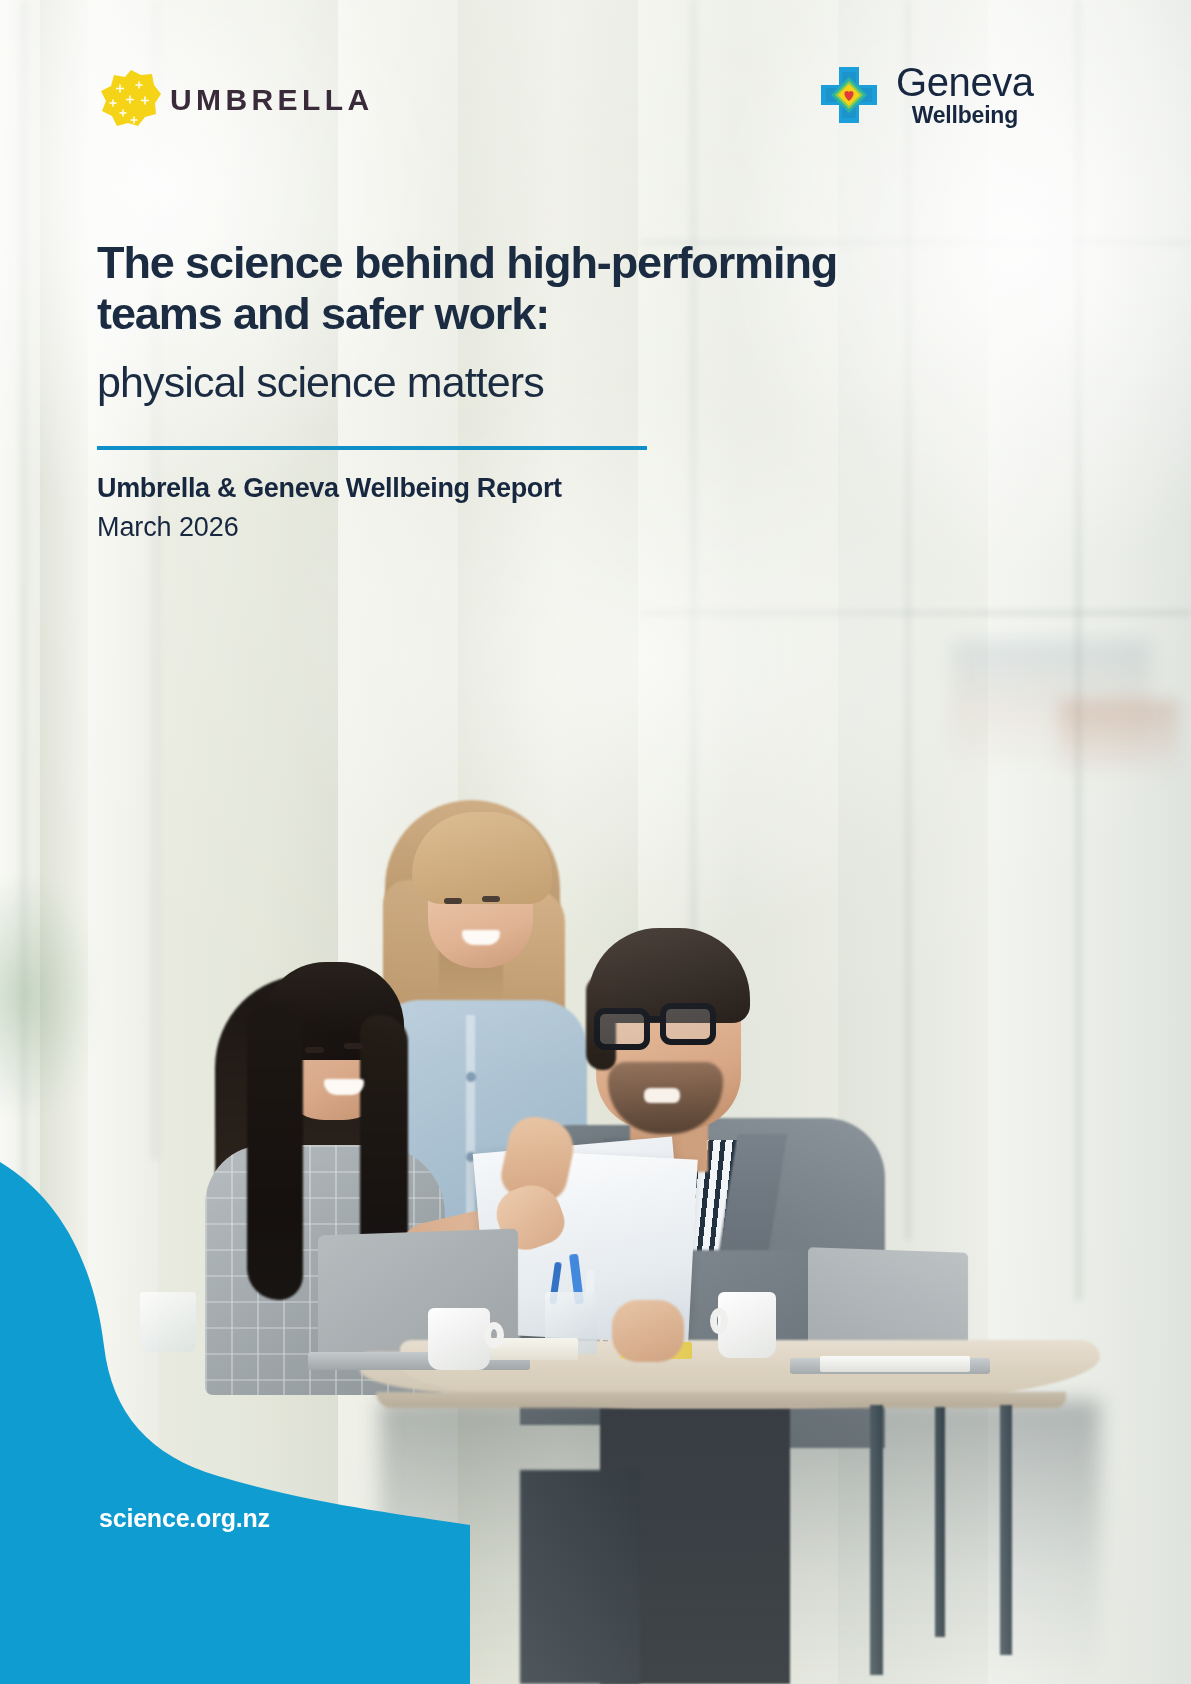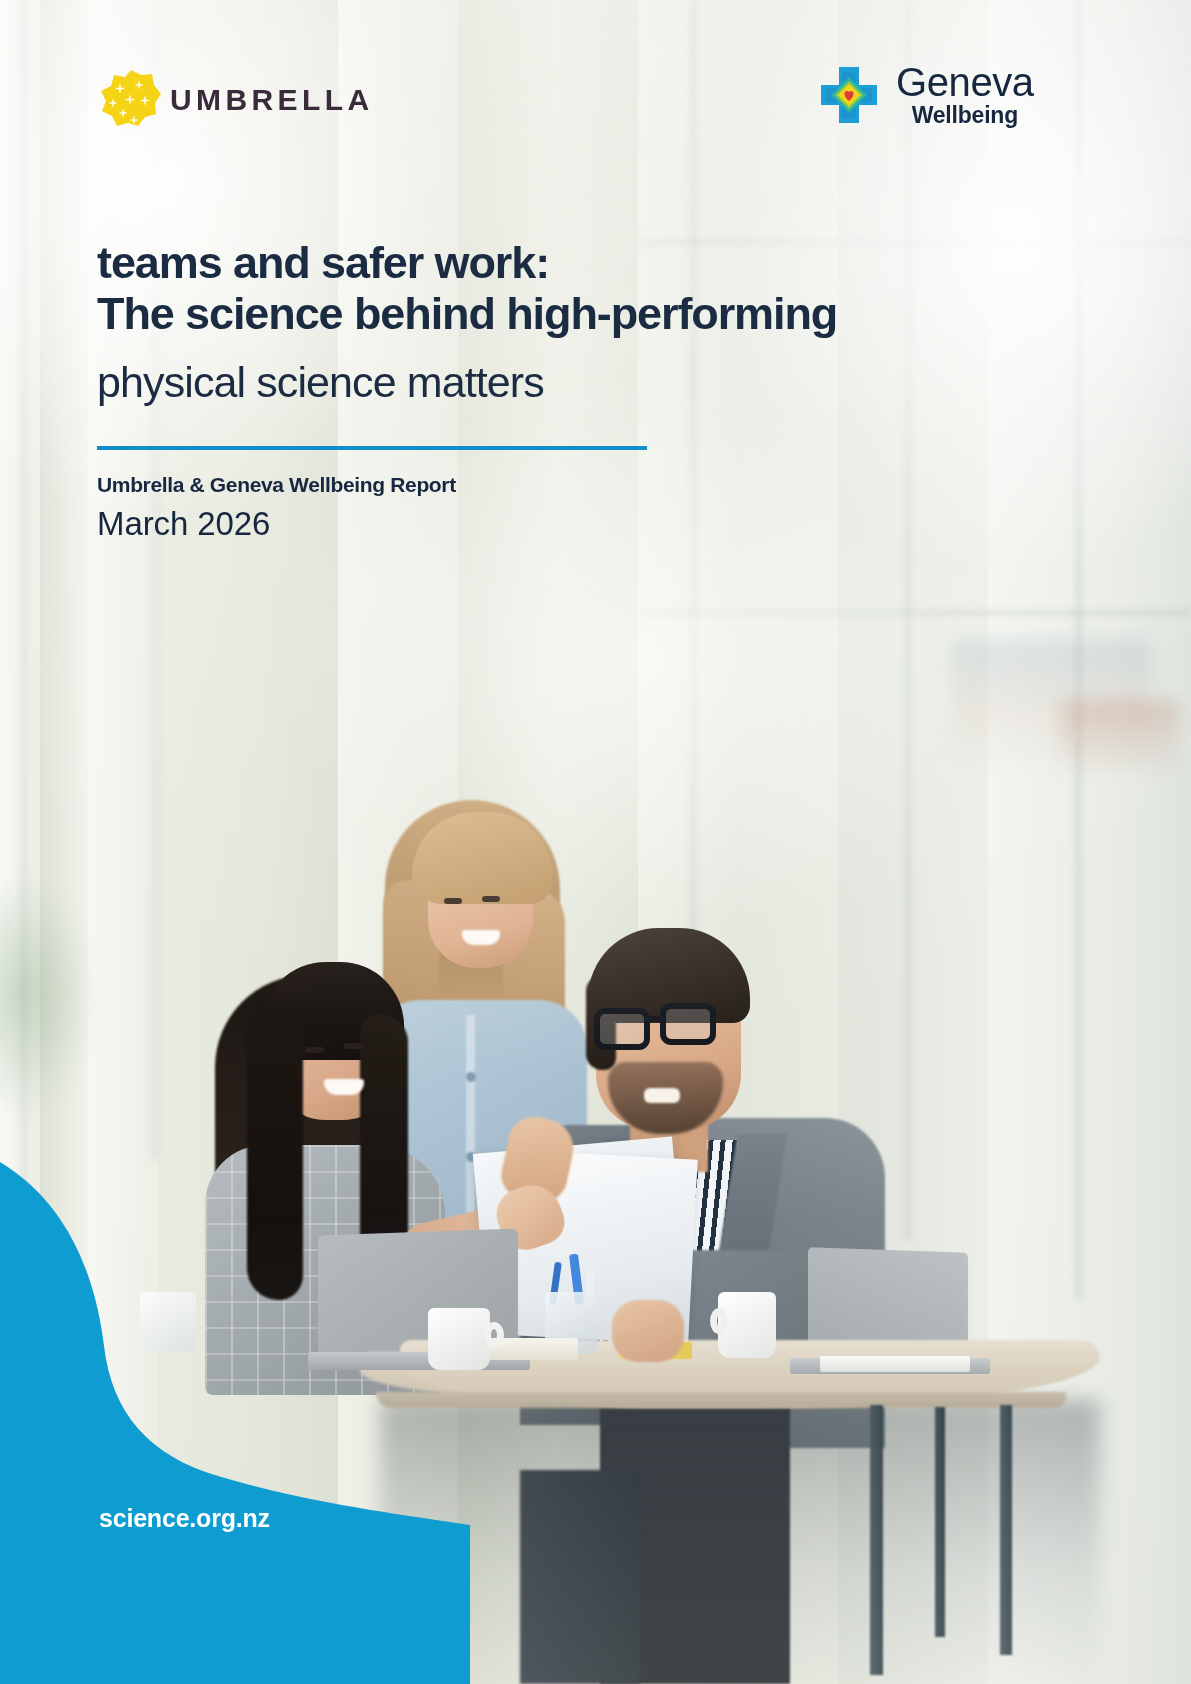--- a/index.html
+++ b/index.html
@@ -301,25 +301,25 @@
   .t-main {
     font-size:45px; line-height:1.13; font-weight:bold; color:#1b2c42;
     letter-spacing:-1.1px; font-family:"Liberation Sans", sans-serif;
   }
   .t-sub {
     font-size:43px; line-height:1.16; font-weight:normal; color:#1b2c42;
     letter-spacing:-.9px; margin-top:18px; font-family:"Liberation Sans", sans-serif;
   }
   .rule { margin-top:38px; width:550px; height:4px; background:#0f8fc7; }
   .t-report {
-    margin-top:23px; font-size:21px; font-weight:bold; color:#16273f;
+    margin-top:23px; font-size:27px; font-weight:bold; color:#16273f;
     letter-spacing:-.35px; font-family:"Liberation Sans", sans-serif;
   }
   .t-date {
-    margin-top:8px; font-size:33px; font-weight:normal; color:#16273f;
+    margin-top:8px; font-size:27px; font-weight:normal; color:#16273f;
     letter-spacing:-.1px; font-family:"Liberation Sans", sans-serif;
   }
 
   
   .blob { position:absolute; left:0; bottom:0; width:470px; height:600px; }
   .footer-links {
     position:absolute; left:99px; bottom:148px; color:#ffffff;
     font-size:25px; font-weight:bold; line-height:1.42; letter-spacing:-.2px;
     font-family:"Liberation Sans", sans-serif;
   }
@@ -468,22 +468,22 @@
       </svg>
     </span>
     <span class="gen-text">
       <div class="gen-name">Geneva</div>
       <div class="gen-sub">Wellbeing</div>
     </span>
   </div>
 
   <div class="title-block">
     <div class="t-main">
+      <div>The science behind high-performing</div>
       <div>teams and safer work:</div>
-      <div>The science behind high-performing</div>
     </div>
     <div class="t-sub">
       <div>physical science matters</div>
     </div>
     <div class="rule"></div>
     <div class="t-report">Umbrella &amp; Geneva Wellbeing Report</div>
     <div class="t-date">March 2026</div>
   </div>
 
   <div class="blob">

